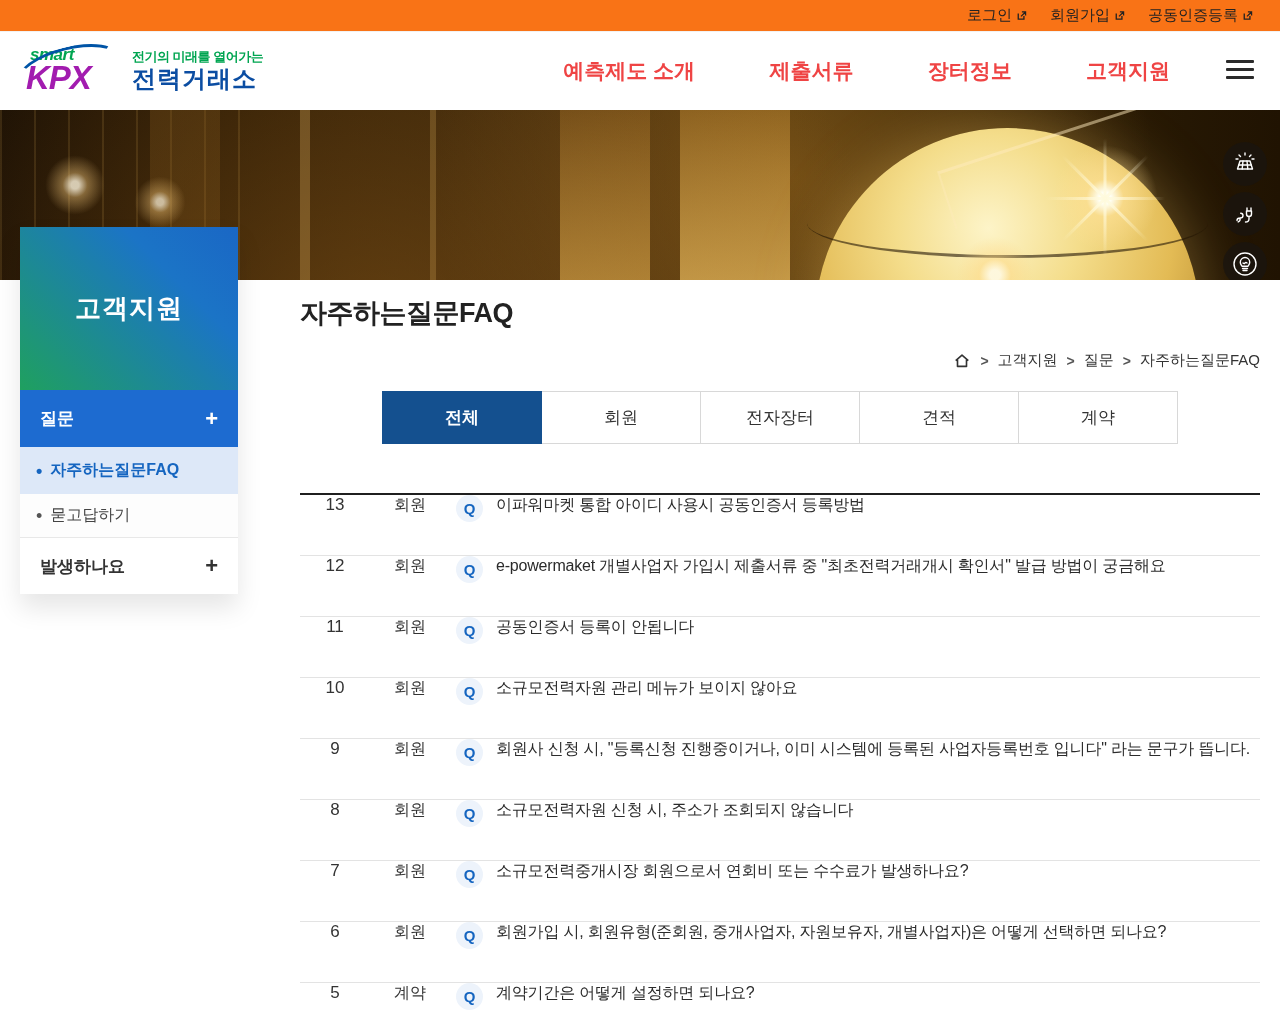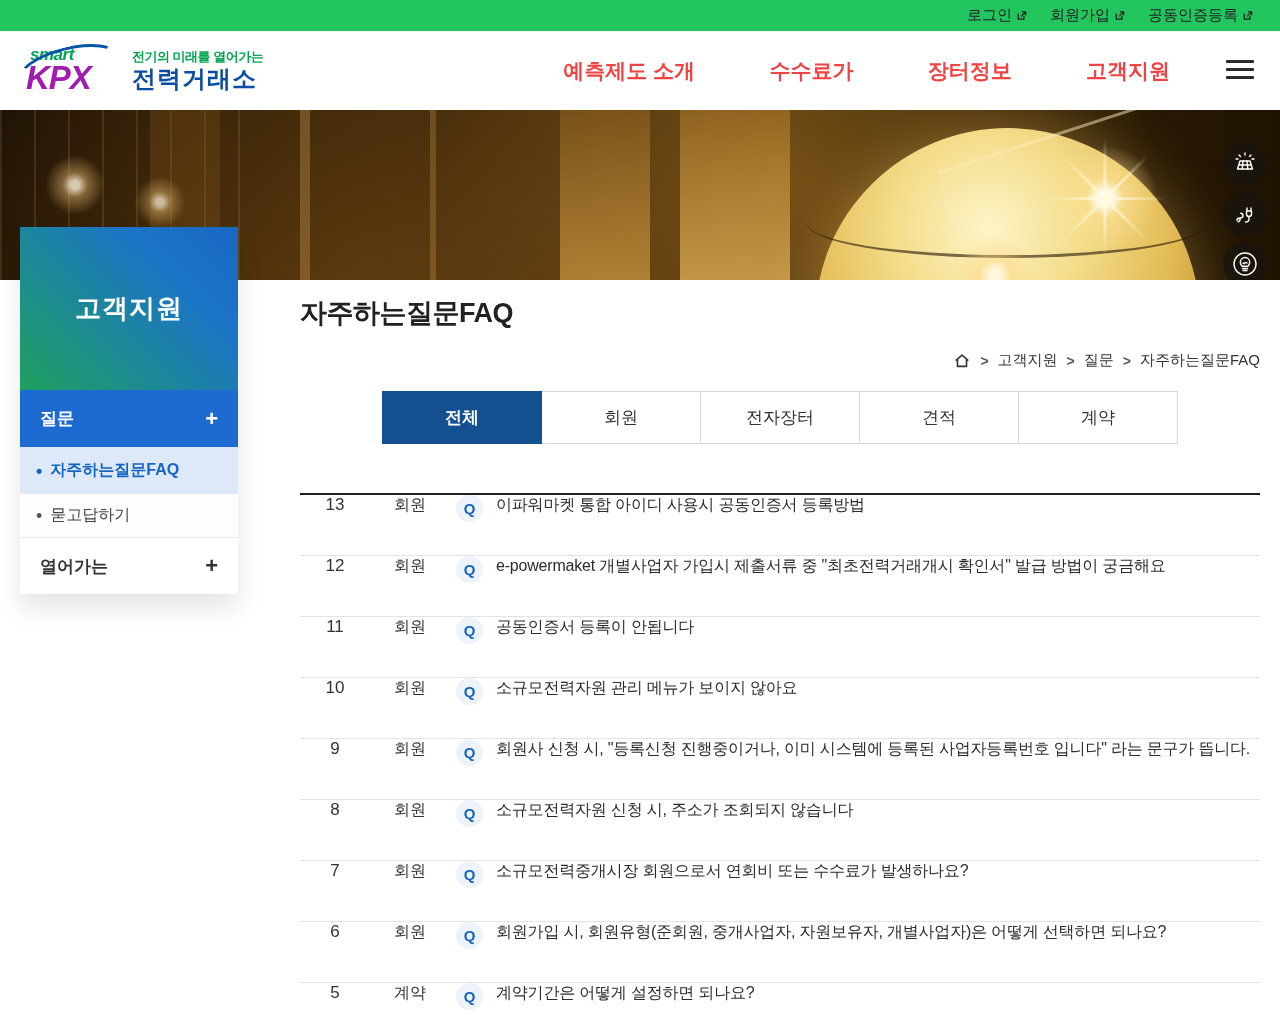--- a/index.html
+++ b/index.html
@@ -2,21 +2,21 @@
 <html><head>
 <meta charset="utf-8">
 <style>
   * { margin:0; padding:0; box-sizing:border-box; }
   html,body { width:1280px; height:1024px; overflow:hidden; background:#fff;
     font-family:"Liberation Sans","DejaVu Sans",sans-serif; color:#333; }
   .page { position:relative; width:1280px; height:1024px; }
 
   
   .utilbar { height:32px; display:flex; justify-content:flex-end; align-items:center;
-    gap:22px; padding-right:26px; background:#22c55e; border-bottom:1px solid #f2f2f2; }
+    gap:22px; padding-right:26px; background:#f97316; border-bottom:1px solid #f2f2f2; }
   .utilbar a { display:flex; align-items:center; gap:3px; font-size:15px; color:#222;
     text-decoration:none; font-weight:500; cursor:pointer; }
   .ext-ic { width:13px; height:13px; display:inline-block; }
 
   
   .header { height:78px; display:flex; align-items:center; background:#fff; position:relative; }
   .logo { display:flex; align-items:center; padding-left:20px; gap:12px; cursor:pointer; }
   .logo-mark { position:relative; width:100px; height:56px; }
   .logo-smart { position:absolute; top:2px; left:10px; color:#00a551; font-size:17px;
     font-style:italic; font-weight:bold; letter-spacing:-0.5px; }
@@ -163,21 +163,21 @@
         <div class="logo-swoosh"></div>
         <span class="logo-kpx">KPX</span>
       </div>
       <div class="logo-text">
         <span class="logo-tagline">전기의 미래를 열어가는</span>
         <span class="logo-name">전력거래소</span>
       </div>
     </div>
     <div class="gnb">
       <span class="gnb-item">예측제도 소개</span>
-      <span class="gnb-item">수수료가</span>
+      <span class="gnb-item">제출서류</span>
       <span class="gnb-item">장터정보</span>
       <span class="gnb-item">고객지원</span>
     </div>
     <div class="burger">
       <span></span>
         <span></span>
         <span></span>
     </div>
   </div>
 
@@ -238,21 +238,21 @@
     </div>
     <div class="sb-item active">
       <span class="dot">•</span>
       <span>자주하는질문FAQ</span>
     </div>
     <div class="sb-item normal">
       <span class="dot">•</span>
       <span>묻고답하기</span>
     </div>
     <div class="sb-sec closed">
-      <span class="lbl">열어가는</span>
+      <span class="lbl">발생하나요</span>
       <span class="plus">+</span>
     </div>
   </div>
 
   <div class="main">
     <h1 class="page-title">자주하는질문FAQ</h1>
 
     <div class="crumbs">
       <span class="home-ic">
         <svg viewBox="0 0 20 20">

